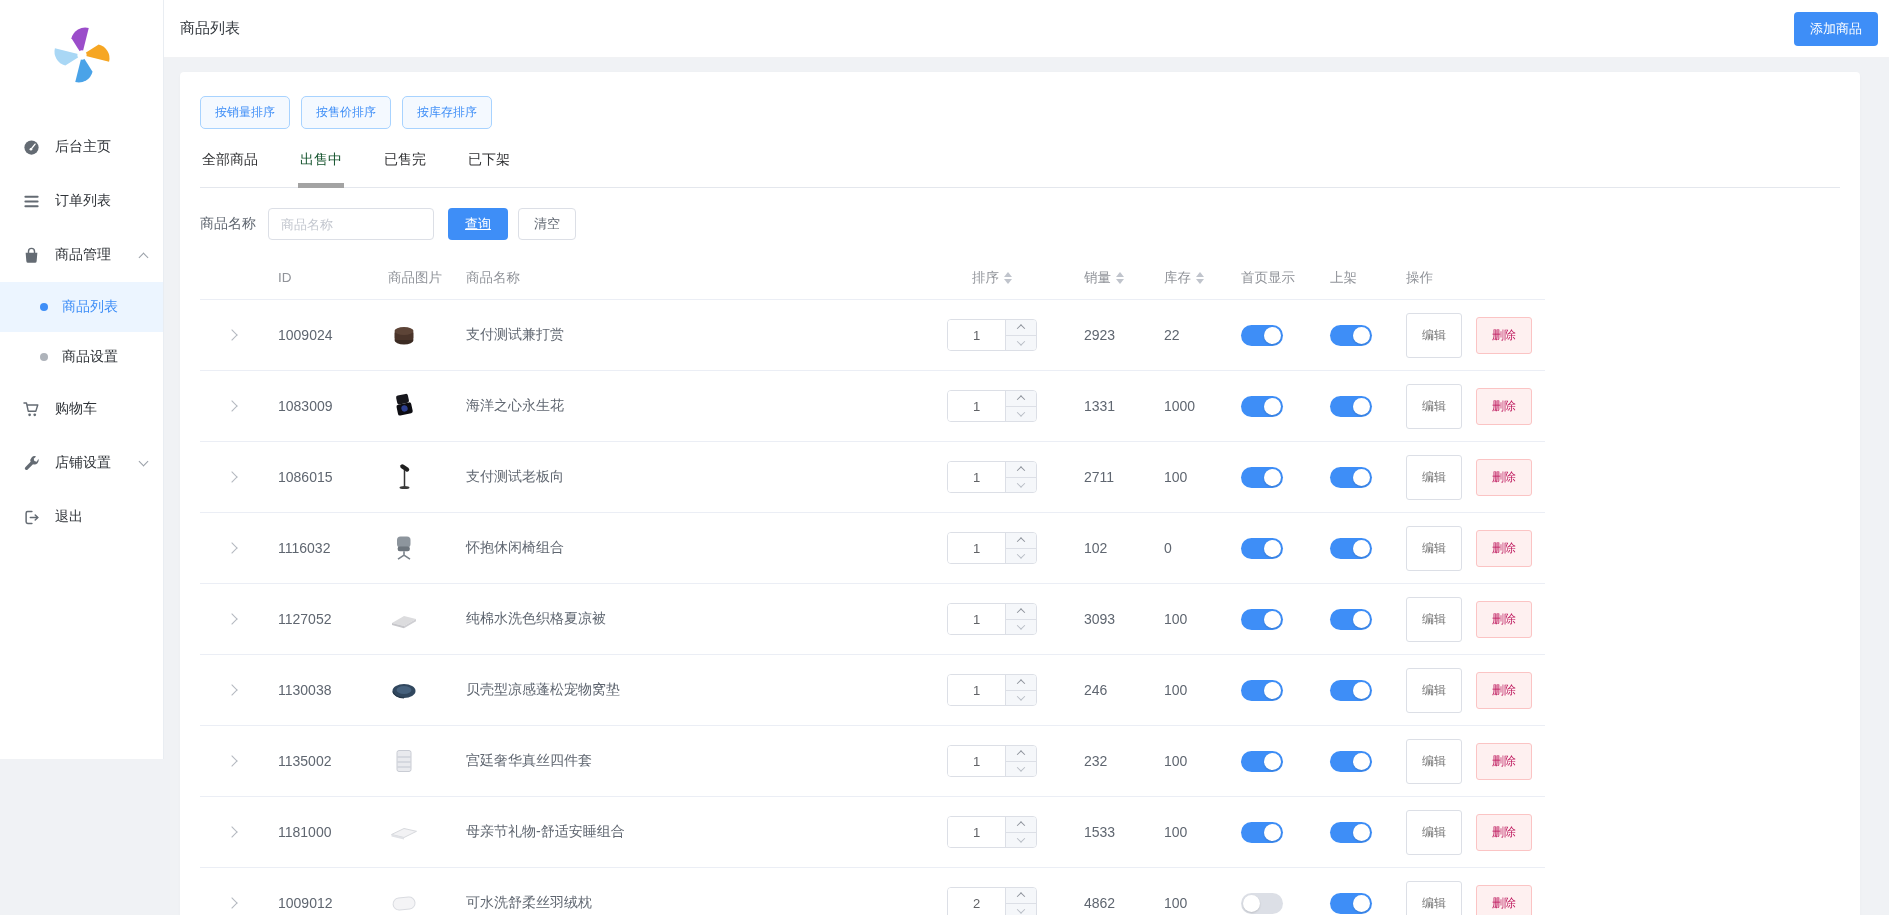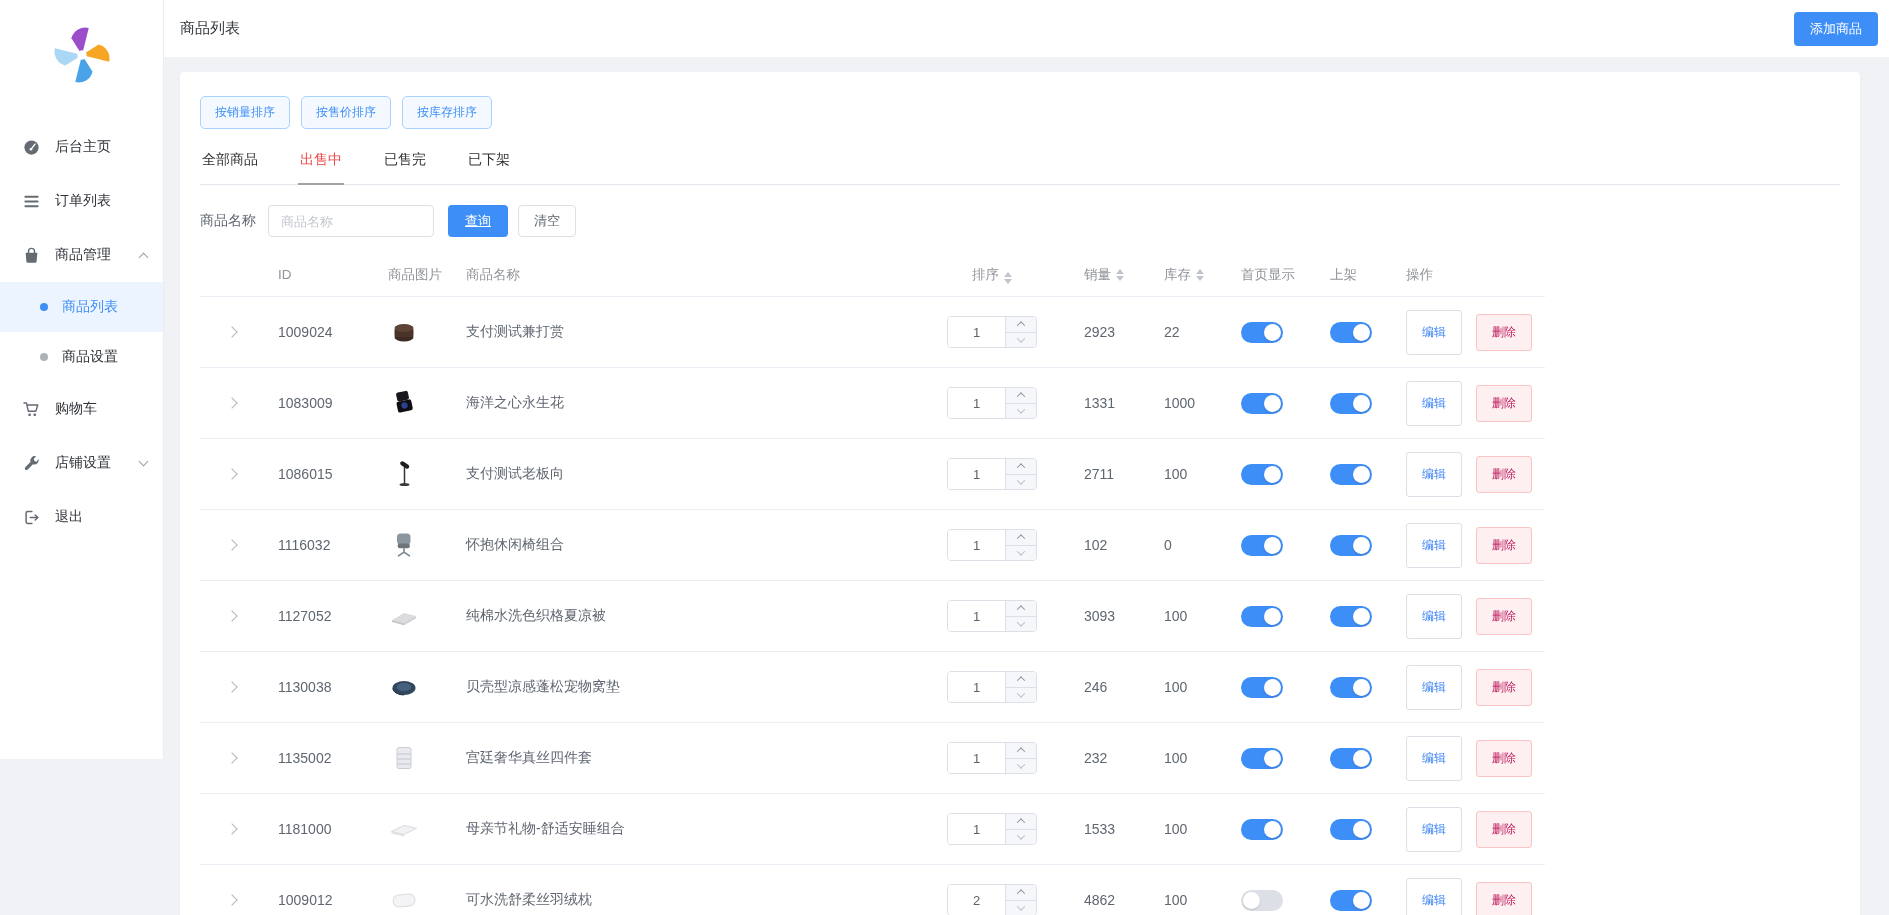--- a/index.html
+++ b/index.html
@@ -36,21 +36,21 @@
   .main { position:absolute; left:164px; top:58px; right:0; height:857px; overflow:hidden; }
   .card { margin:14px 29px 0 16px; background:#fff; border-radius:4px; padding:24px 20px;
     height:1100px; box-shadow:0 1px 3px rgba(0,0,0,.03); }
 
   .sort-row { display:flex; gap:11px; }
   .btn-plain { background:#f4f9ff; border:1px solid #a8d3ff; color:#3e8ef7;
     font-size:12px; padding:7px 14px; border-radius:5px; cursor:pointer; }
 
   .tabs { display:flex; margin-top:22px; border-bottom:1px solid #e4e7ed; }
   .tab { font-size:14px; color:#303133; padding:0 2px 14px; margin-right:38px; cursor:pointer; }
-  .tab.active { color:#ef4444; border-bottom:2px solid #a3a3a3; margin-bottom:-1px; }
+  .tab.active { color:#14532d; border-bottom:5px solid #a3a3a3; margin-bottom:-1px; }
 
   .search-row { display:flex; align-items:center; margin-top:20px; font-size:14px; color:#5f6670; }
   .search-input { width:166px; height:32px; border:1px solid #dcdfe6; border-radius:4px;
     margin-left:12px; padding:0 12px; font-size:13px; color:#606266; outline:none; }
   .search-input::placeholder { color:#c3c7cf; }
   .btn-query { margin-left:14px; background:#3e8ef7; color:#fff; border:none; border-radius:4px;
     height:32px; padding:0 17px; font-size:13px; cursor:pointer;text-decoration:underline; }
   .btn-clear { margin-left:10px; background:#fff; color:#5f6670; border:1px solid #dcdfe6;
     border-radius:4px; height:32px; padding:0 15px; font-size:13px; cursor:pointer; }
 
@@ -60,21 +60,21 @@
     color:#909399; font-size:13.5px; }
   .hcell { display:flex; align-items:center; }
   .trow { display:flex; align-items:center; height:71px; border-bottom:1px solid #ebeef5;
     color:#5f6670; font-size:14px; }
   .cell { display:flex; align-items:center; }
 
   .c-expand { width:64px; justify-content:center; }
   .c-id     { width:110px; padding-left:14px; }
   .c-img    { width:84px;  padding-left:14px; }
   .c-name   { width:460px; padding-left:8px; }
-  .c-sort   { width:148px; justify-content:center;align-items:flex-end; }
+  .c-sort   { width:148px; justify-content:center; }
   .c-sales  { width:80px;  padding-left:18px; }
   .c-stock  { width:77px;  padding-left:18px; }
   .c-home   { width:93px;  padding-left:18px; }
   .c-shelf  { width:82px;  padding-left:14px; }
   .c-ops    { flex:1; padding-left:8px; gap:14px; }
 
   .row-chev { width:8px; height:8px; border-top:1.4px solid #b3b8bf; border-right:1.4px solid #b3b8bf;
     transform:rotate(45deg); cursor:pointer; }
 
   .thumb { width:32px; height:32px; display:flex; align-items:center; justify-content:center; }
@@ -96,21 +96,21 @@
     transform:rotate(45deg) translate(1px,1px); }
   .chev-down { width:6px; height:6px; border-right:1.3px solid #b8bdc5; border-bottom:1.3px solid #b8bdc5;
     transform:rotate(45deg) translate(-1px,-1px); }
 
   .switch { width:42px; height:21px; border-radius:11px; background:#dcdfe6; position:relative; cursor:pointer; flex:none; }
   .switch.on { background:#3e8ef7; }
   .switch::after { content:''; position:absolute; top:2px; left:2px; width:17px; height:17px;
     border-radius:50%; background:#fff; box-shadow:0 1px 2px rgba(0,0,0,.15); }
   .switch.on::after { left:auto; right:2px; }
 
-  .btn-edit { background:#fff; border:1px solid #dcdfe6; border-radius:3px; color:#3b82f6;
+  .btn-edit { background:#fff; border:1px solid #dcdfe6; border-radius:3px; color:#737373;
     font-size:12px; padding:13px 15px; cursor:pointer; }
   .btn-del { background:#fef0f0; border:1px solid #fbc4c4; border-radius:3px; color:#be185d;
     font-size:12px; padding:9px 15px; cursor:pointer; }
 </style>
 </head>
 <body>
 
 <aside class="sidebar">
   <div class="logo">
     <svg viewBox="0 0 100 100" width="62" height="62">

